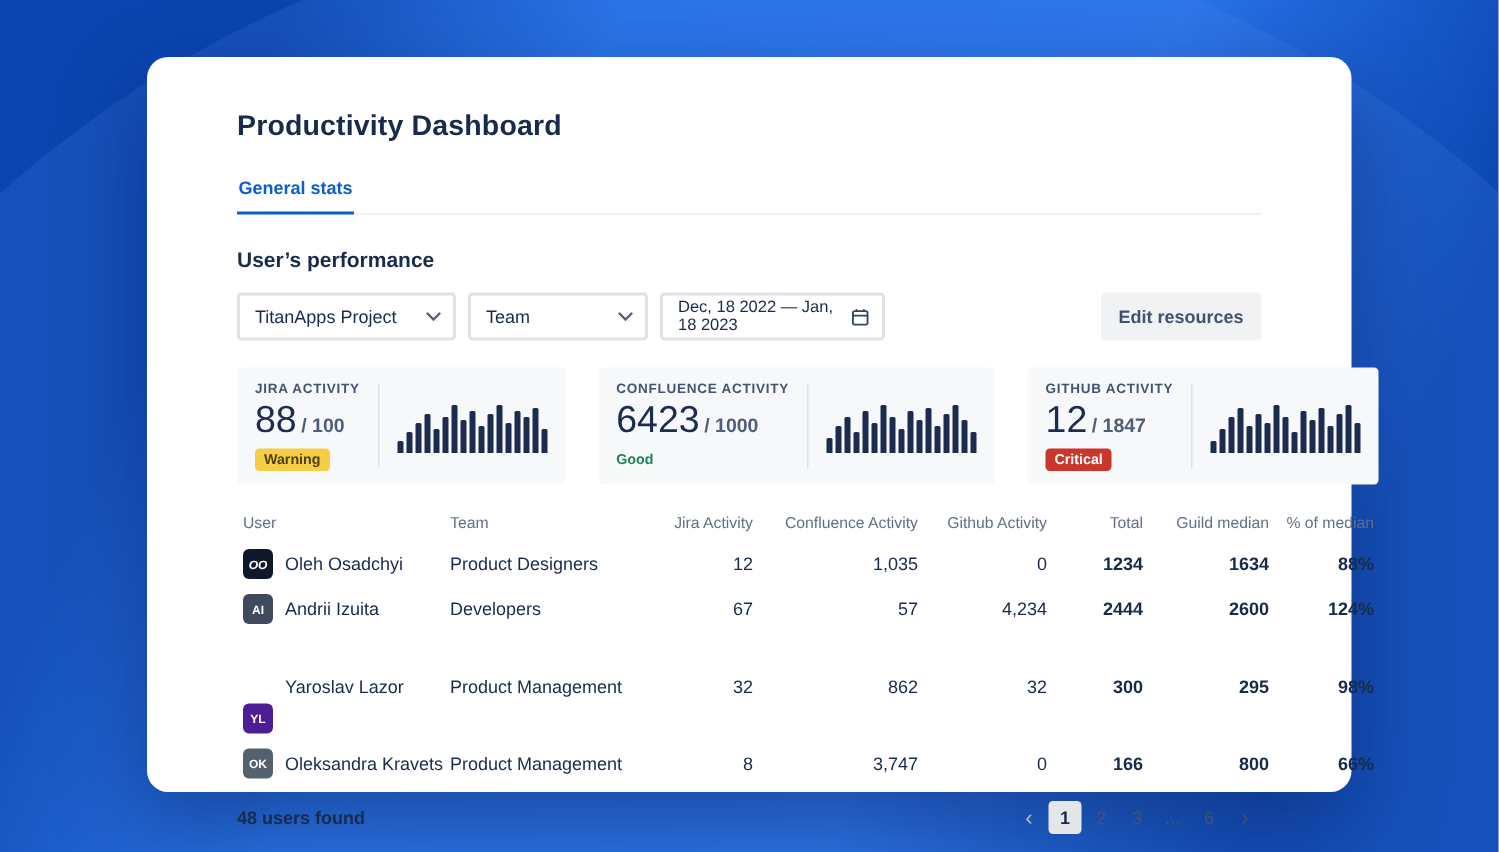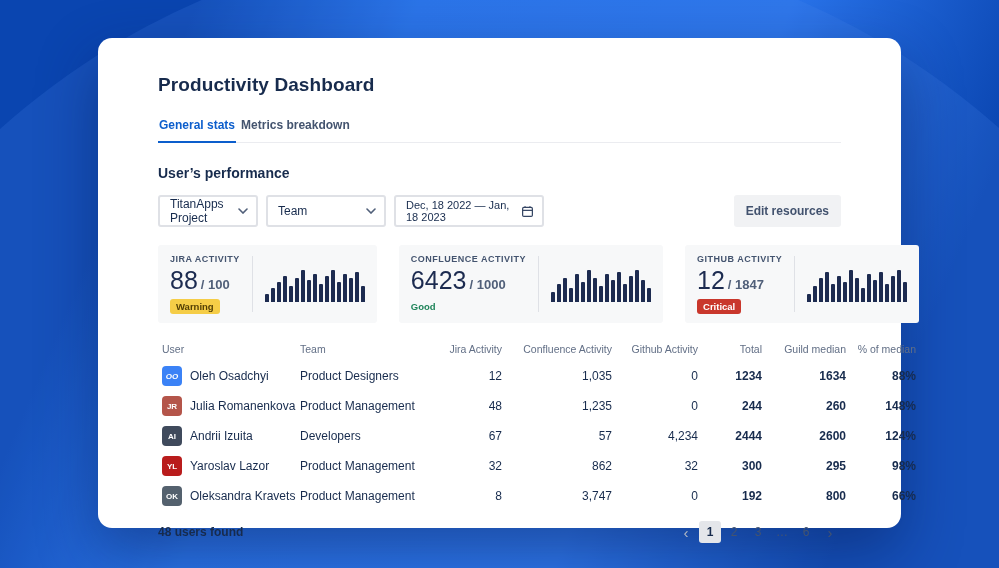--- a/index.html
+++ b/index.html
@@ -38,21 +38,21 @@
   .tab.active { color: #0C5ECC; border-bottom-color: #0C5ECC; }
 
   .section-heading { margin-top: 22px; font-size: 14px; font-weight: 700; color: #172B4D; }
 
   .filters { display: flex; align-items: center; gap: 8px; margin-top: 14px; }
   .select, .datefield {
     height: 32px; border: 2px solid #DFE1E6; border-radius: 3px; background: #fff;
     display: flex; align-items: center; justify-content: space-between;
     padding: 0 8px 0 10px; font-size: 12px; color: #172B4D; cursor: pointer;
   }
-  .select { width: 100px; }
+  .select { width: 146px; }
   .select.team { width: 120px; }
   .datefield { width: 150px; }
   .chev { color: #505F79; display: flex; align-items: center; }
   .btn-subtle {
     margin-left: auto; height: 32px; padding: 0 12px; border: none; border-radius: 3px;
     background: #F1F2F4; color: #42526E; font-size: 12px; font-weight: 600;
     font-family: "Liberation Sans", sans-serif; cursor: pointer;
   }
 
   .stats-row { display: flex; gap: 22px; margin-top: 18px; }
@@ -104,21 +104,20 @@
 </style>
 </head>
 <body>
 
 <div class="card">
 
   <div class="page-title">Productivity Dashboard</div>
 
   <div class="tabs">
     <div class="tab active">General stats</div>
-    <div class="tab">Metrics breakdown</div>
   </div>
 
   <div class="section-heading">User’s performance</div>
 
   <div class="filters">
     <div class="select">
       <span>TitanApps Project</span>
       <span class="chev">
         <svg width="10" height="6" viewBox="0 0 10 6">
             <path d="M1 1l4 4 4-4" fill="none" stroke="#505F79" stroke-width="1.6" stroke-linecap="round"></path>
@@ -239,66 +238,51 @@
           <th>Github Activity</th>
           <th>Total</th>
           <th>Guild median</th>
           <th>% of median</th>
         </tr>
       </thead>
     <tbody>
         <tr>
           <td>
             <div class="user-cell">
-              <div class="avatar" style="background: #3b82f6; font-style: italic;">OO</div>
+              <div class="avatar" style="background: #0f172a; font-style: italic;">OO</div>
               <span>Oleh Osadchyi</span>
             </div>
           </td>
           <td>Product Designers</td>
           <td>12</td>
           <td>1,035</td>
           <td>0</td>
           <td class="metric tone-warning">1234</td>
           <td class="metric tone-warning">1634</td>
           <td class="metric tone-warning">88%</td>
-        </tr>
-        <tr>
-          <td>
-            <div class="user-cell">
-              <div class="avatar" style="background: rgb(180, 85, 74);">JR</div>
-              <span>Julia Romanenkova</span>
-            </div>
-          </td>
-          <td>Product Management</td>
-          <td>48</td>
-          <td>1,235</td>
-          <td>0</td>
-          <td class="metric tone-good">244</td>
-          <td class="metric tone-good">260</td>
-          <td class="metric tone-good">148%</td>
         </tr>
         <tr>
           <td>
             <div class="user-cell">
               <div class="avatar" style="background: rgb(63, 74, 92);">AI</div>
               <span>Andrii Izuita</span>
             </div>
           </td>
           <td>Developers</td>
           <td>67</td>
           <td>57</td>
           <td>4,234</td>
           <td class="metric tone-good">2444</td>
           <td class="metric tone-good">2600</td>
           <td class="metric tone-good">124%</td>
         </tr>
         <tr>
           <td>
             <div class="user-cell">
-              <div class="avatar" style="background: #b91c1c;">YL</div>
+              <div class="avatar" style="background: #4c1d95; margin-top: 43px;">YL</div>
               <span>Yaroslav Lazor</span>
             </div>
           </td>
           <td>Product Management</td>
           <td>32</td>
           <td>862</td>
           <td>32</td>
           <td class="metric tone-good">300</td>
           <td class="metric tone-good">295</td>
           <td class="metric tone-good">98%</td>
@@ -307,21 +291,21 @@
           <td>
             <div class="user-cell">
               <div class="avatar" style="background: rgb(84, 97, 110);">OK</div>
               <span>Oleksandra Kravets</span>
             </div>
           </td>
           <td>Product Management</td>
           <td>8</td>
           <td>3,747</td>
           <td>0</td>
-          <td class="metric tone-critical">192</td>
+          <td class="metric tone-critical">166</td>
           <td class="metric tone-critical">800</td>
           <td class="metric tone-critical">66%</td>
         </tr>
       </tbody>
   </table>
 
   <div class="table-footer">
     <div class="count">48 users found</div>
     <div class="pagination">
         <div class="page-nav prev">‹</div>

